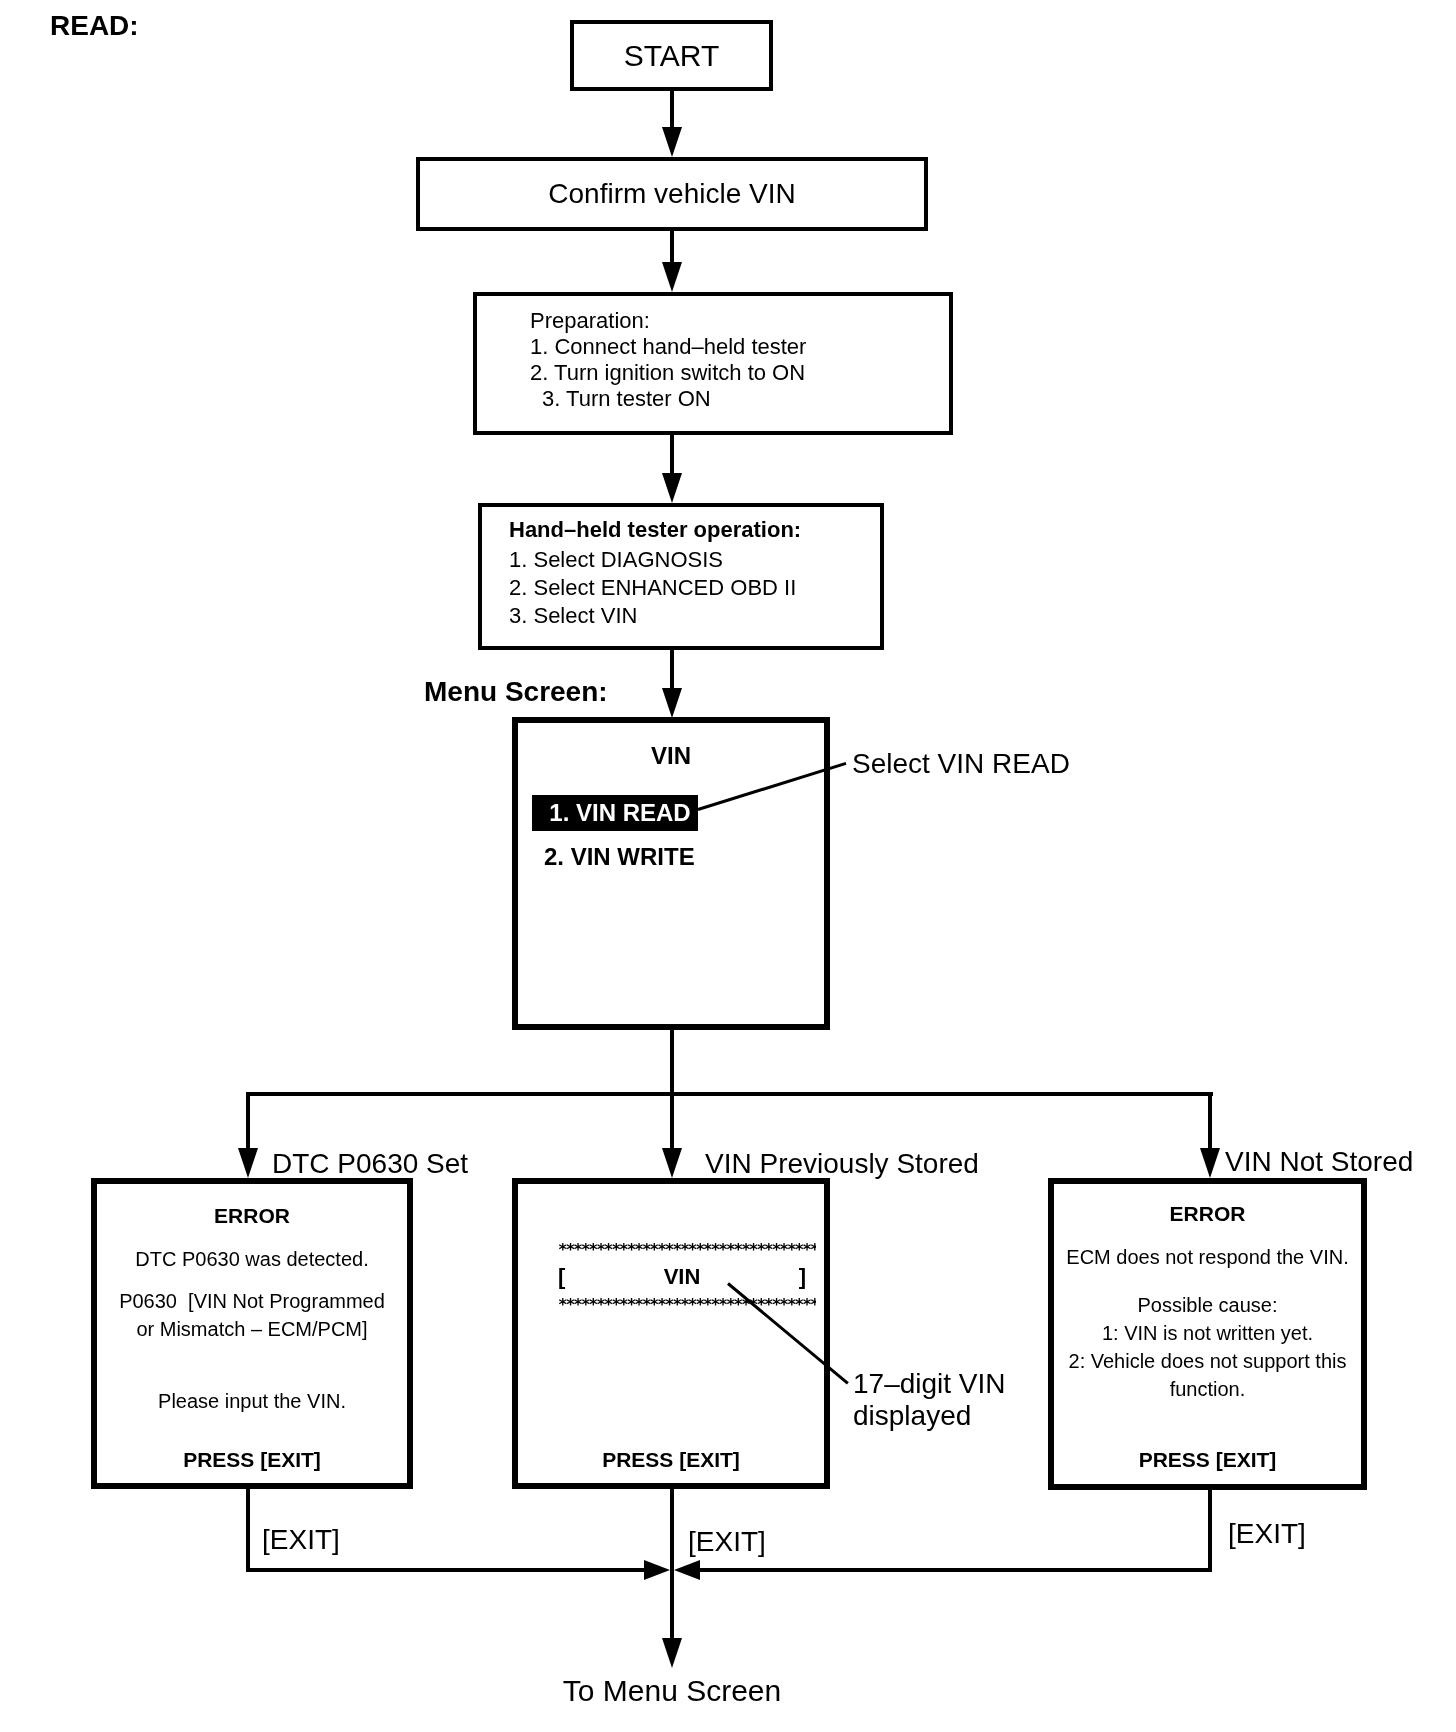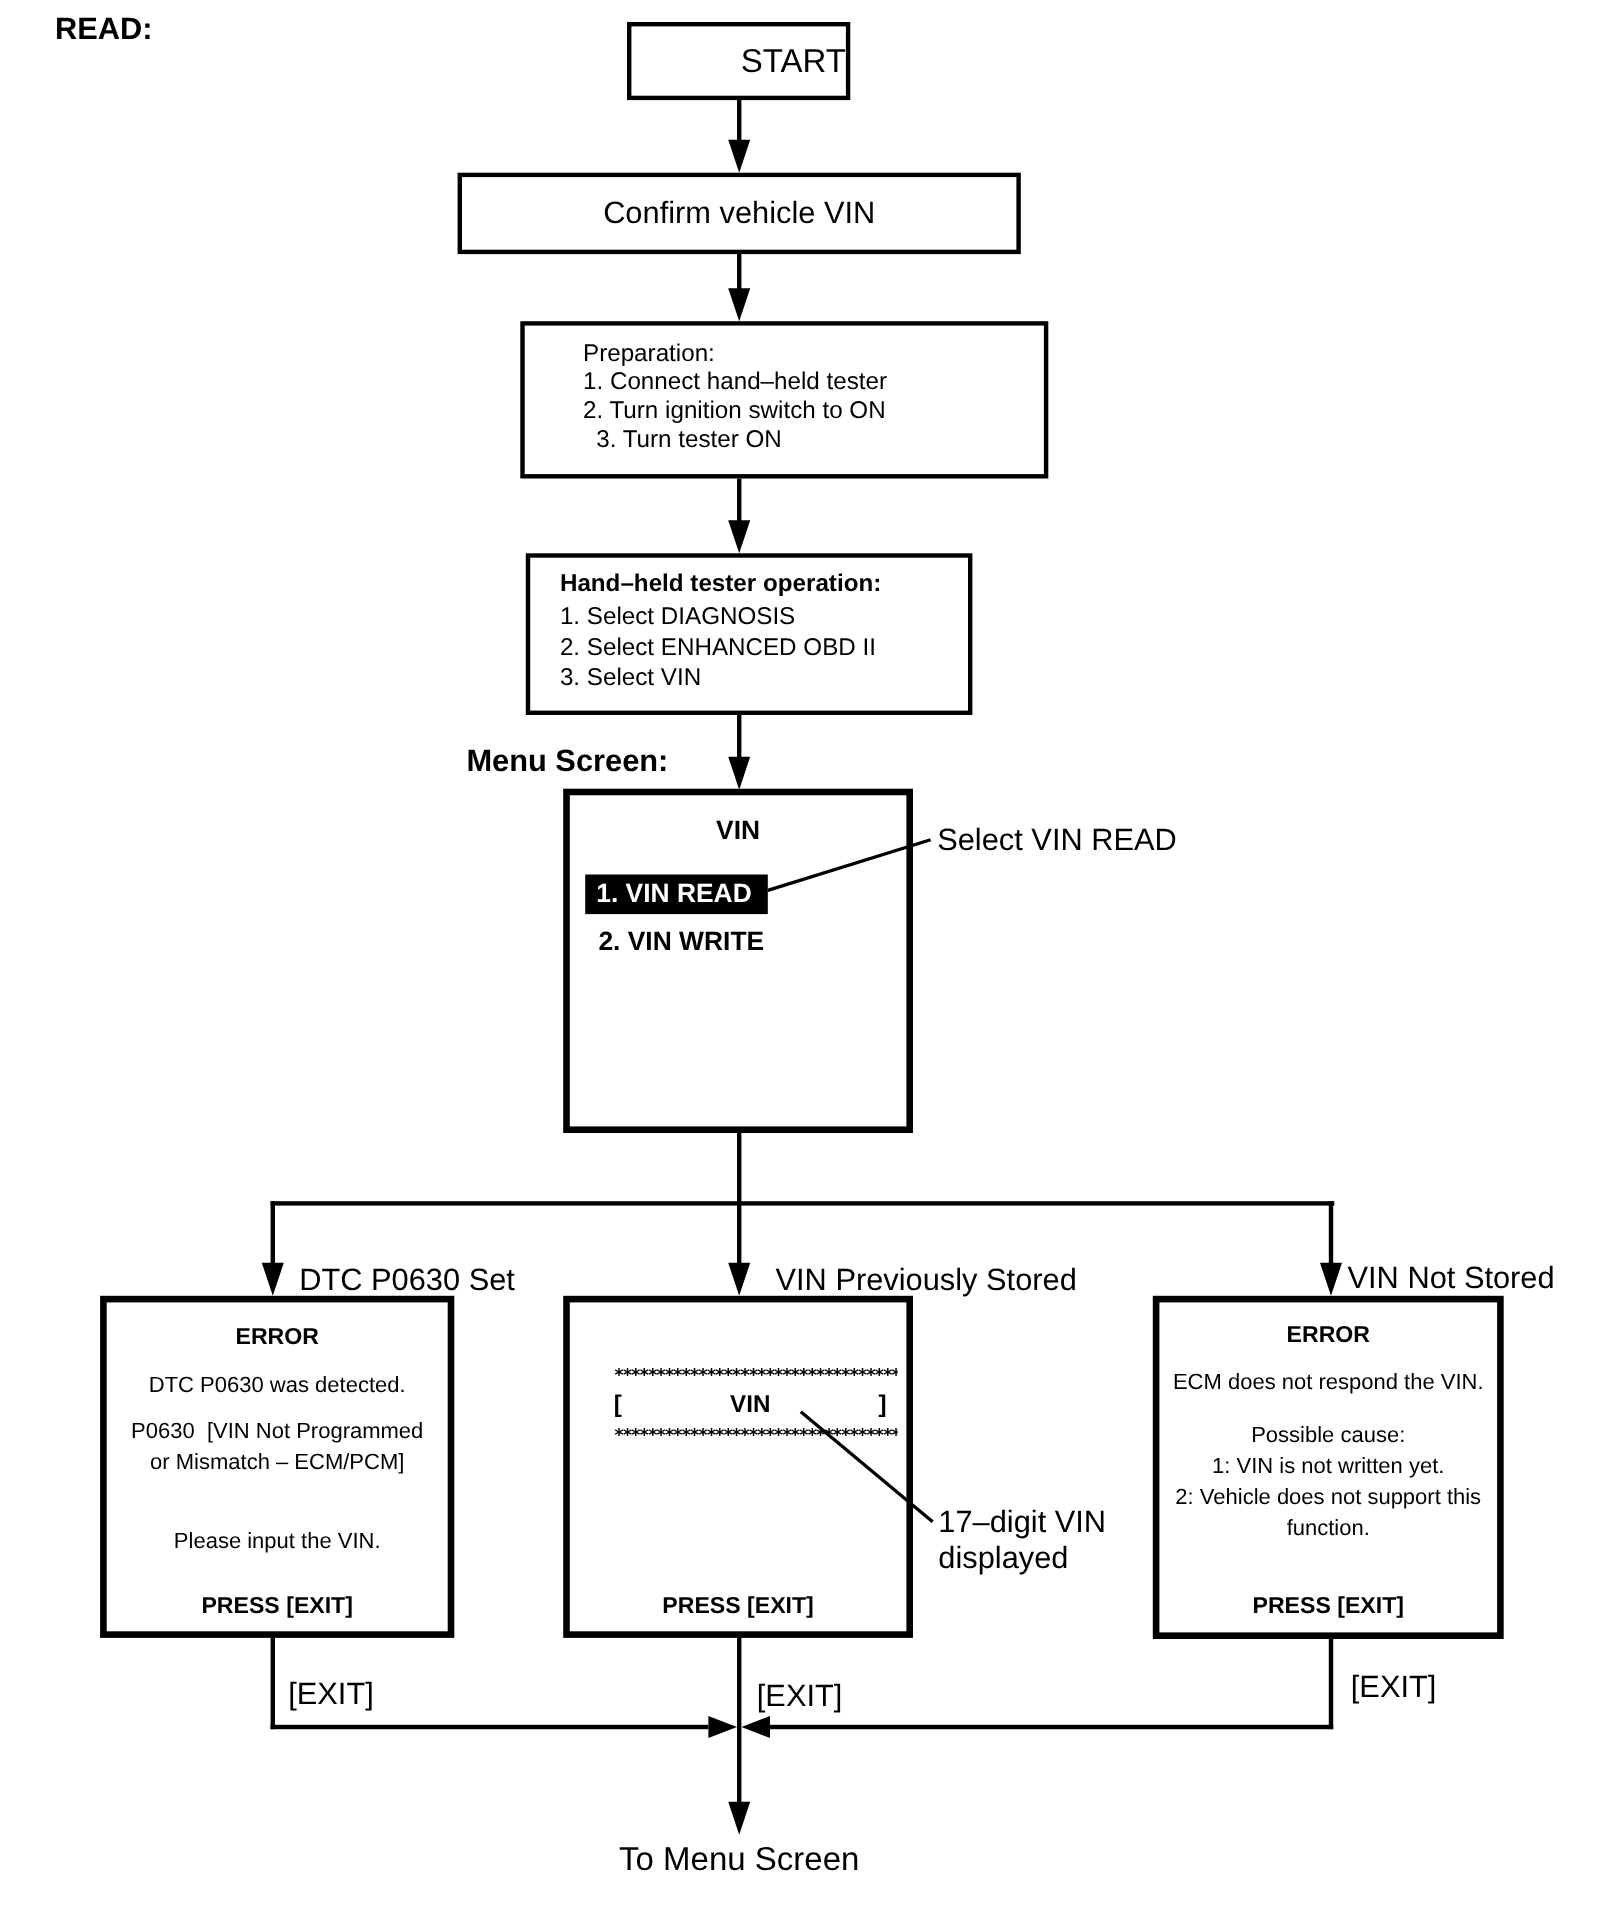--- a/index.html
+++ b/index.html
@@ -19,21 +19,21 @@
   
   .vline{position:absolute;width:4px;background:#000;}
   .hline{position:absolute;height:4px;background:#000;}
   .diag{position:absolute;height:3px;background:#000;transform-origin:0 50%;}
   
   .arr-down{position:absolute;width:0;height:0;border-left:10px solid transparent;border-right:10px solid transparent;border-top:30px solid #000;}
   .arr-right{position:absolute;width:0;height:0;border-top:10px solid transparent;border-bottom:10px solid transparent;border-left:26px solid #000;}
   .arr-left{position:absolute;width:0;height:0;border-top:10px solid transparent;border-bottom:10px solid transparent;border-right:26px solid #000;}
   
   .t-big-bold{font-size:28px;font-weight:bold;}
-  .t-start{font-size:30px;justify-content:flex-end;}
+  .t-start{font-size:30px;}
   .t-label{font-size:28px;}
   .t-body{font-size:22px;line-height:26px;}
   .t-body-bold{font-size:22px;font-weight:bold;line-height:26px;}
   .t-menu-item{font-size:24px;font-weight:bold;}
   .t-screen{font-size:20px;font-weight:normal;white-space:pre-wrap;}
   .t-screen-title{font-size:21px;font-weight:bold;}
   .t-tomenu{font-size:30px;}
   .row-center{position:absolute;left:0;right:0;text-align:center;}
   .stars{
     position:absolute;left:40px;width:258px;
@@ -90,21 +90,21 @@
     <div class="abs t-body" style="left:27px;top:96px;">3. Select VIN</div>
   </div>
 
   <div class="vline" style="left:670px;top:650px;height:40px;"></div>
   <div class="arr-down" style="left:662px;top:688px;"></div>
 
   <div class="abs t-big-bold" style="left:424px;top:676px;">Menu Screen:</div>
 
   <div class="screen" style="left:512px;top:717px;width:318px;height:313px;">
     <div class="row-center t-menu-item" style="top:19px;">VIN</div>
-    <div class="highlight t-menu-item" style="left:14px;top:72px;width:166px;height:36px;">
+    <div class="highlight t-menu-item" style="left:14px;top:72px;width:166px;height:36px;justify-content:center;">
       <span>1. VIN READ</span>
     </div>
     <div class="abs t-menu-item" style="left:26px;top:120px;">
       <span>2. VIN WRITE</span>
     </div>
   </div>
 
   <div class="diag" style="left:698px;top:808px;width:155px;transform:rotate(-17.3deg);"></div>
   <div class="abs t-label" style="left:852px;top:748px;">Select VIN READ</div>
 

